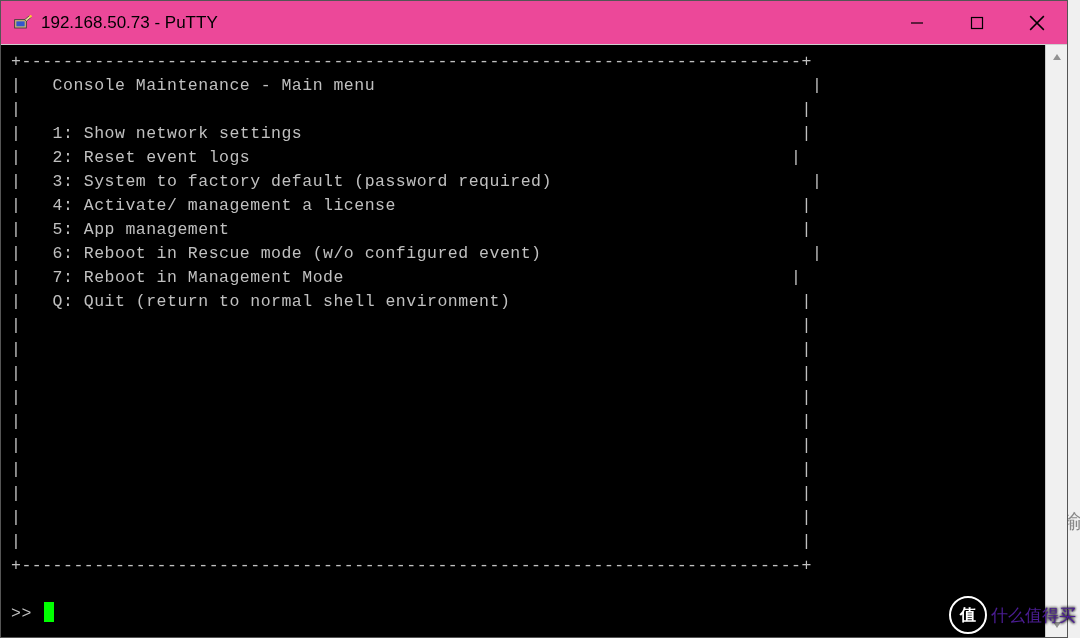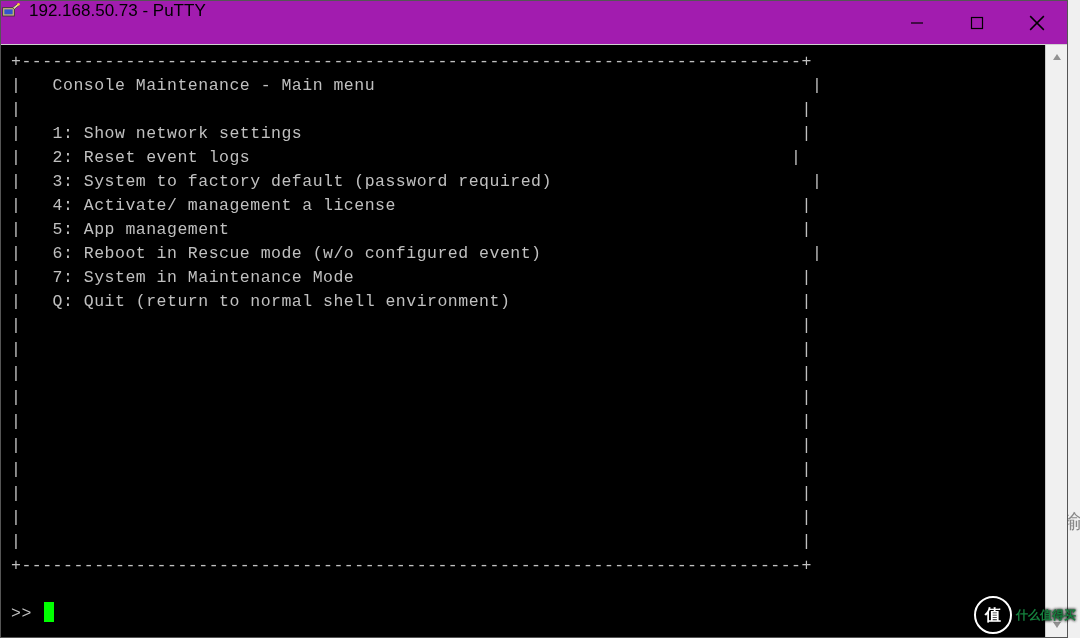--- a/index.html
+++ b/index.html
@@ -17,22 +17,24 @@
       left: 0;
       width: 1068px;
       height: 638px;
       border: 1px solid #555;
       background: #fff;
       display: flex;
       flex-direction: column;
     }
     .titlebar {
       height: 44px;
-      background: #a21caf;
-      display: flex;
+      background: #ec4899;
+      display: flex;
+      align-items: center;
+      padding-left: 12px;
       border-bottom: 1px solid #d0d0d0;
     }
     .titlebar-icon {
       width: 20px;
       height: 20px;
       margin-right: 8px;
       flex-shrink: 0;
     }
     .titlebar-title {
       font-size: 17px;
@@ -113,23 +115,23 @@
       color: #fff;
       display: flex;
       align-items: center;
       justify-content: center;
       font-size: 16px;
       font-weight: bold;
       margin-right: 4px;
       border: 2px solid #fff;
     }
     .watermark-text {
-      color: #15803d;
-      font-weight: bold;
-      font-size: 12px;
+      color: #4c1d95;
+      font-weight: normal;
+      font-size: 17px;
       text-shadow: 0 0 3px #000, 0 0 3px #000;
     }
     .bg-fragment {
       position: absolute;
       color: #888;
       font-size: 20px;
     }
   </style>
 </head>
 <body>
@@ -170,21 +172,21 @@
   <div class="content-wrap">
     <div class="terminal"><span>+---------------------------------------------------------------------------+</span>
 <span>|   Console Maintenance - Main menu                                          |</span>
 <span>|                                                                           |</span>
 <span>|   1: Show network settings                                                |</span>
 <span>|   2: Reset event logs                                                    |</span>
 <span>|   3: System to factory default (password required)                         |</span>
 <span>|   4: Activate/ management a license                                       |</span>
 <span>|   5: App management                                                       |</span>
 <span>|   6: Reboot in Rescue mode (w/o configured event)                          |</span>
-<span>|   7: System in Maintenance Mode                                           |</span>
+<span>|   7: Reboot in Management Mode                                           |</span>
 <span>|   Q: Quit (return to normal shell environment)                            |</span>
 <span>|                                                                           |</span>
 <span>|                                                                           |</span>
 <span>|                                                                           |</span>
 <span>|                                                                           |</span>
 <span>|                                                                           |</span>
 <span>|                                                                           |</span>
 <span>|                                                                           |</span>
 <span>|                                                                           |</span>
 <span>|                                                                           |</span>

